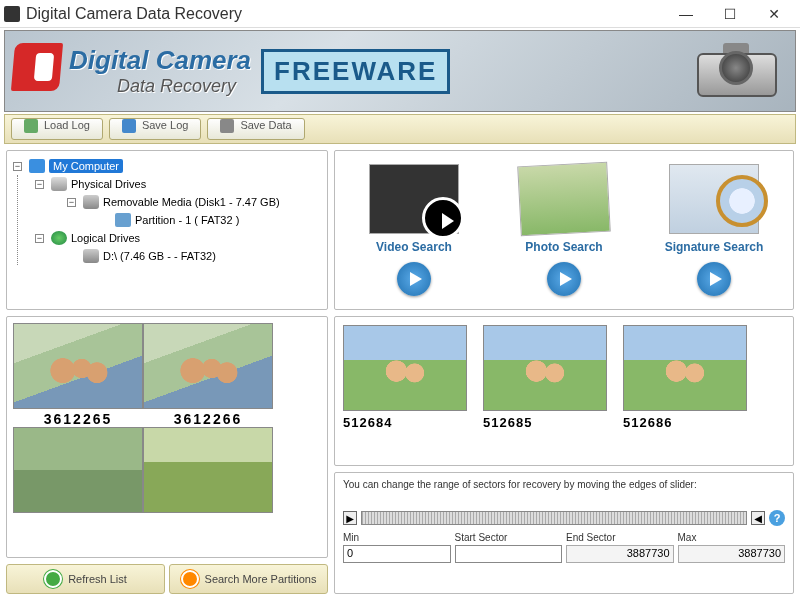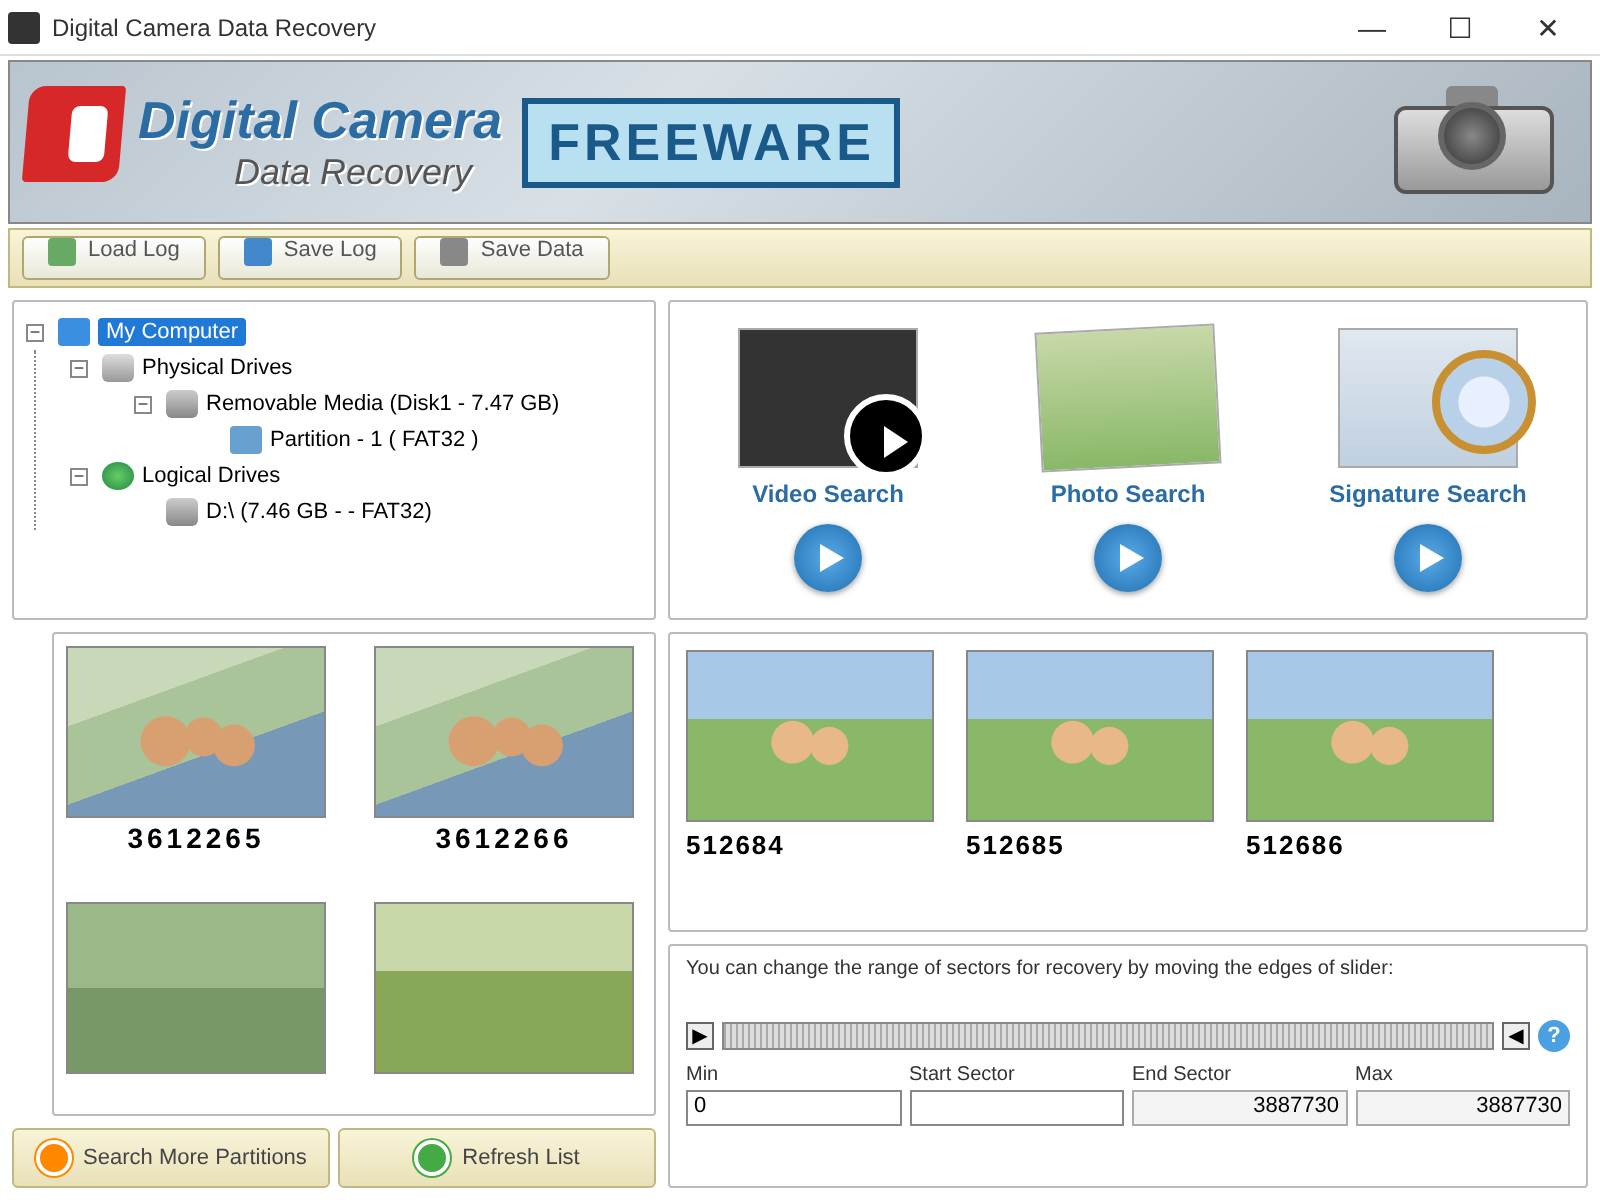--- a/index.html
+++ b/index.html
@@ -1,19 +1,19 @@
 <!DOCTYPE html>
 <html><head>
 <meta charset="utf-8">
 <style>
 * { box-sizing: border-box; margin: 0; padding: 0; }
 body { font-family: "Segoe UI", Tahoma, sans-serif; font-size: 11px; background: #fff; width: 800px; height: 600px; overflow: hidden; }
 .titlebar { height: 28px; background: #fff; border-bottom: 1px solid #ddd; display: flex; align-items: center; padding: 0 4px; }
 .titlebar .app-icon { width: 16px; height: 16px; background: #333; border-radius: 2px; margin-right: 6px; }
-.titlebar .title { flex: 1; font-size: 12px; color: #333; }
+.titlebar .title { flex: 1; font-size: 16px; color: #333; }
 .titlebar .wbtn { width: 44px; height: 28px; display: flex; align-items: center; justify-content: center; color: #333; font-size: 14px; }
 .banner { height: 82px; background: linear-gradient(135deg, #b8c4ce 0%, #d8e0e6 40%, #a8b4be 100%); border: 1px solid #888; margin: 2px 4px; display: flex; align-items: center; padding: 4px 8px; }
 .logo { width: 56px; height: 56px; position: relative; }
 .logo-shape { width: 48px; height: 48px; background: #d62828; border-radius: 8px 2px 8px 2px; transform: skewX(-5deg); position: relative; }
 .logo-shape::after { content: ""; position: absolute; right: 8px; top: 10px; width: 18px; height: 28px; background: #fff; border-radius: 4px; }
 .banner-text { flex: 0 0 auto; }
 .bt1 { font-size: 26px; color: #2b6ca3; font-style: italic; font-weight: bold; text-shadow: 1px 1px 0 #fff; }
 .bt2 { font-size: 18px; color: #555; font-style: italic; margin-left: 48px; text-shadow: 1px 1px 0 #fff; }
 .freeware-badge { border: 3px solid #1a5a8a; background: #b8e0f0; padding: 4px 10px; font-size: 26px; font-weight: bold; color: #1a5a8a; letter-spacing: 2px; margin-left: 10px; }
 .camera-icon { width: 90px; height: 60px; margin-left: auto; position: relative; }
@@ -26,21 +26,21 @@
 .main { display: flex; gap: 6px; padding: 4px 6px; height: 452px; }
 .left { width: 322px; display: flex; flex-direction: column; gap: 6px; }
 .right { flex: 1; display: flex; flex-direction: column; gap: 6px; }
 .panel { border: 1px solid #bbb; background: #fff; border-radius: 2px; }
 .tree { height: 160px; padding: 6px 4px; overflow: auto; font-size: 11px; }
 .tree-row { display: flex; align-items: center; height: 18px; gap: 4px; white-space: nowrap; }
 .toggle { width: 9px; height: 9px; border: 1px solid #888; display: flex; align-items: center; justify-content: center; font-size: 9px; line-height: 1; color: #333; margin-right: 3px; }
 .toggle.blank { border: none; }
 .ticon-s { width: 16px; height: 14px; border-radius: 2px; }
 .sel { background: #2078d7; color: #fff; padding: 1px 4px; border-radius: 2px; }
-.thumbs-left { flex: 1; padding: 6px; overflow-y: scroll; display: flex; flex-wrap: wrap; gap: 24px; align-content: flex-start; margin-left: 20px; }
+.thumbs-left { flex: 1; padding: 6px; overflow-y: scroll; display: flex; flex-wrap: wrap; gap: 0; align-content: flex-start; }
 .thumb { width: 130px; text-align: center; }
 .thumb-img { width: 130px; height: 86px; border: 1px solid #888; background: linear-gradient(160deg,#c8d8b8 30%,#a8c498 30%,#a8c498 60%,#7898b8 60%); position: relative; }
 .thumb-img.people::before { content:""; position:absolute; left:20%; bottom:10%; width:60%; height:50%; background: radial-gradient(circle at 30% 30%, #d8a070 20%, transparent 21%), radial-gradient(circle at 55% 25%, #d8a070 18%, transparent 19%), radial-gradient(circle at 75% 35%, #d8a070 16%, transparent 17%); }
 .thumb-label { font-size: 14px; font-weight: bold; letter-spacing: 2px; margin-top: 2px; }
 .bottom-btns { display: flex; gap: 4px; height: 30px; }
 .bbtn { flex: 1; background: linear-gradient(#f8f4d8,#e8e0b8); border: 1px solid #c0b880; border-radius: 3px; display: flex; align-items: center; justify-content: center; gap: 6px; font-size: 11px; color: #444; cursor: pointer; }
 .bbtn .bicon { width: 18px; height: 18px; border-radius: 50%; }
 .bicon.refresh { background: #4a4; border: 2px solid #fff; box-shadow: 0 0 0 1px #4a4; }
 .bicon.search { background: #f80; border: 2px solid #fff; box-shadow: 0 0 0 1px #f80; }
 .search-panel { height: 160px; display: flex; justify-content: space-around; align-items: center; padding: 8px 4px; }
@@ -167,26 +167,26 @@
           <div class="thumb-label"></div>
         </div>
       <div class="thumb">
           <div class="thumb-img" style="background:linear-gradient(#c8d8a8 40%,#88a858 40%)"></div>
           <div class="thumb-label"></div>
         </div>
     </div>
 
     <div class="bottom-btns">
       <div class="bbtn">
+          <div class="bicon refresh"></div>
+          <span>Refresh List</span>
+        </div>
+      <div class="bbtn">
           <div class="bicon search"></div>
           <span>Search More Partitions</span>
-        </div>
-      <div class="bbtn">
-          <div class="bicon refresh"></div>
-          <span>Refresh List</span>
         </div>
     </div>
   </div>
 
   <div class="right">
     <div class="panel search-panel">
       <div class="search-item">
         <div class="search-img video"></div>
         <div class="search-title">Video Search</div>
         <div class="play-btn"></div>

